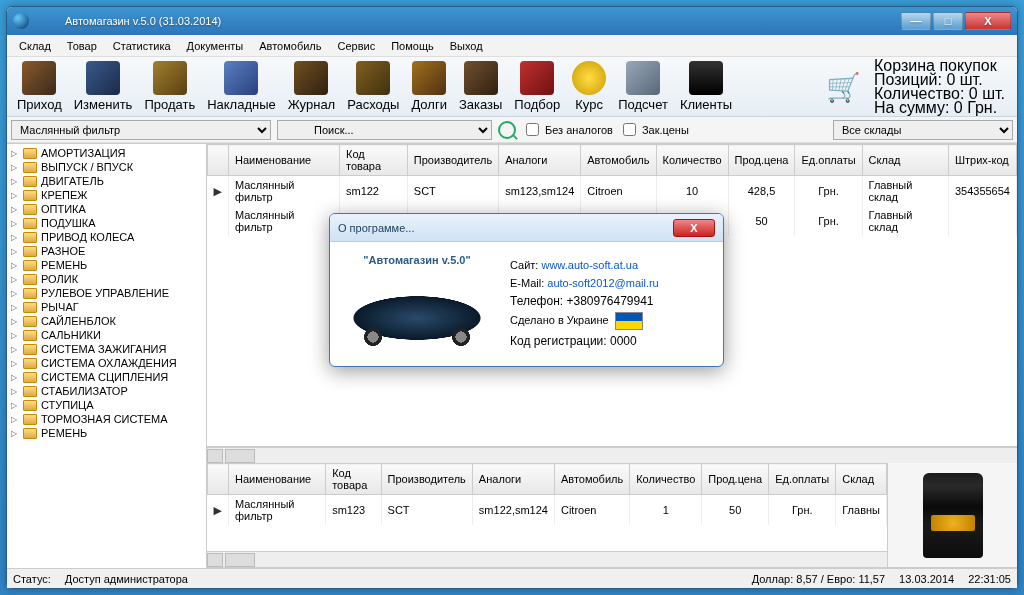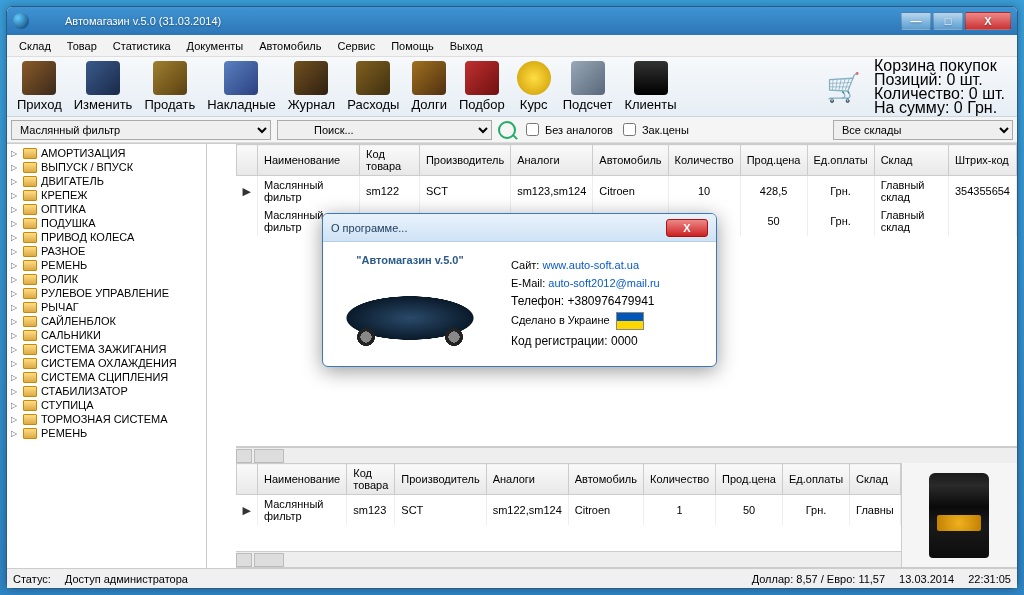--- a/index.html
+++ b/index.html
@@ -32,48 +32,48 @@
   .filterbar .sel1 { width: 260px; } .filterbar .sel2 { width: 215px; padding-left: 32px; }
   .filterbar .chk { display: flex; align-items: center; gap: 3px; }
   .filterbar .sel3 { width: 180px; }
   .mag { width:18px; height:18px; border-radius:50%; border:2px solid #2a6; position:relative; }
   .mag:after{content:"";position:absolute;width:6px;height:2px;background:#2a6;right:-4px;bottom:-1px;transform:rotate(45deg);}
   .body { flex: 1; display: flex; border-top:1px solid #ccc; overflow:hidden;}
   .tree { width: 200px; border-right:1px solid #ccc; overflow-y:auto; padding:2px 0; }
   .tnode { display:flex; align-items:center; padding:1px 4px; gap:4px; cursor:default; white-space:nowrap;}
   .tnode .arr { font-size:8px; color:#666; width:8px;}
   .tnode .fld { width:14px; height:11px; background:linear-gradient(to bottom,#fd8,#da4); border-radius:1px; border:1px solid #c80;}
-  .rightpane { flex:1; display:flex; flex-direction:column; overflow:hidden;margin-left:29px;}
+  .rightpane { flex:1; display:flex; flex-direction:column; overflow:hidden;}
   .grid { border-bottom:1px solid #ccc; }
   .grid.top { flex:1; overflow:auto;}
   .grid.bottom { height:105px; display:flex;}
   .gtable { width:100%; border-collapse:collapse; }
   .gtable th { background:linear-gradient(to bottom,#fafafa,#e8e8e8); border:1px solid #ccc; padding:3px 6px; font-weight:normal; text-align:left; }
   .gtable td { border-right:1px solid #eee; padding:3px 6px; }
   .gtable .rowptr { width:12px; text-align:center; color:#333;}
   .num { text-align:center; }
   .scrollbar-bottom { height:16px; background:#eee; border-top:1px solid #ccc; display:flex; align-items:center; }
   .scrollbar-bottom .sbt { width:16px; height:14px; background:#ddd; border:1px solid #bbb;}
   .bottom-left{ flex:1; display:flex; flex-direction:column;}
   .thumb { width:130px; background:#f5f5f5; border-left:1px solid #ccc; display:flex; align-items:center; justify-content:center;}
   .oilfilter { width:60px; height:85px; background:linear-gradient(to bottom,#1a1a1a 0%,#2a2a2a 15%,#0a0a0a 40%,#1a1a1a 60%,#0d0d0d 100%); border-radius:6px 6px 4px 4px; position:relative;}
   .oilfilter:before{content:"";position:absolute;left:8px;right:8px;top:42px;height:16px;background:radial-gradient(circle,#f0b020,#c08000);border-radius:2px;}
   .statusbar { height:20px; background:#f0f0f0; border-top:1px solid #ccc; display:flex; align-items:center; padding:0 6px; gap:14px;}
   .statusbar .spacer{flex:1;}
   
-  .dialog { position:absolute; left:322px; top:213px; width:395px; background:#fff; border:1px solid #3a7ab8; border-radius:6px; box-shadow:0 4px 20px rgba(0,0,0,0.4);}
+  .dialog { position:absolute; left:329px; top:213px; width:395px; background:#fff; border:1px solid #3a7ab8; border-radius:6px; box-shadow:0 4px 20px rgba(0,0,0,0.4);}
   .dlg-title { height:28px; background:linear-gradient(to bottom,#e9f2fb,#cfe3f5); border-bottom:1px solid #b4cee6; border-radius:5px 5px 0 0; display:flex; align-items:center; padding:0 8px; color:#1a3a5a;}
   .dlg-title .dx { margin-left:auto; width:42px; height:18px; background:linear-gradient(to bottom,#e88,#c22); border:1px solid #a11; border-radius:3px; color:#fff; display:flex; align-items:center; justify-content:center; font-weight:bold;}
   .dlg-body { display:flex; padding:12px; gap:14px; font-size:12px;}
   .dlg-left { width:150px; }
   .dlg-left .appname { color:#2a5a8a; font-weight:bold; text-align:center; margin-bottom:8px;}
   .carimg { width:150px; height:80px; background:radial-gradient(ellipse 70% 45% at 50% 55%,#2a4a6a,#0a1a2a 60%,transparent 61%); position:relative;}
   .carimg:before,.carimg:after{content:"";position:absolute;width:26px;height:26px;background:radial-gradient(circle,#888 30%,#222 31%,#222 48%,transparent 49%);border-radius:50%;bottom:4px;}
   .carimg:before{left:18px;} .carimg:after{right:18px;}
-  .dlg-right div { margin:4px 12px; font-size:12px;}
+  .dlg-right div { margin:4px 4px; font-size:12px;}
   .dlg-right a { color:#0a5aca; text-decoration:none;}
   .flag { display:inline-block; width:28px; height:18px; background:linear-gradient(to bottom,#0057b8 50%,#ffd700 50%); vertical-align:middle; margin-left:6px; border:1px solid #888;}
 </style>
 </head>
 <body>
 
 <div class="window">
 
   <div class="titlebar">
     <div class="tb-icon"></div>
@@ -117,20 +117,24 @@
         <div class="ic c5"></div>
         <span class="lbl">Журнал</span>
       </div>
     <div class="tbtn">
         <div class="ic c6"></div>
         <span class="lbl">Расходы</span>
       </div>
     <div class="tbtn">
         <div class="ic c7"></div>
         <span class="lbl">Долги</span>
+      </div>
+    <div class="tbtn">
+        <div class="ic c8"></div>
+        <span class="lbl">Заказы</span>
       </div>
     <div class="tbtn">
         <div class="ic c10"></div>
         <span class="lbl">Подбор</span>
       </div>
     <div class="tbtn">
         <div class="ic c11"></div>
         <span class="lbl">Курс</span>
       </div>
     <div class="tbtn">

